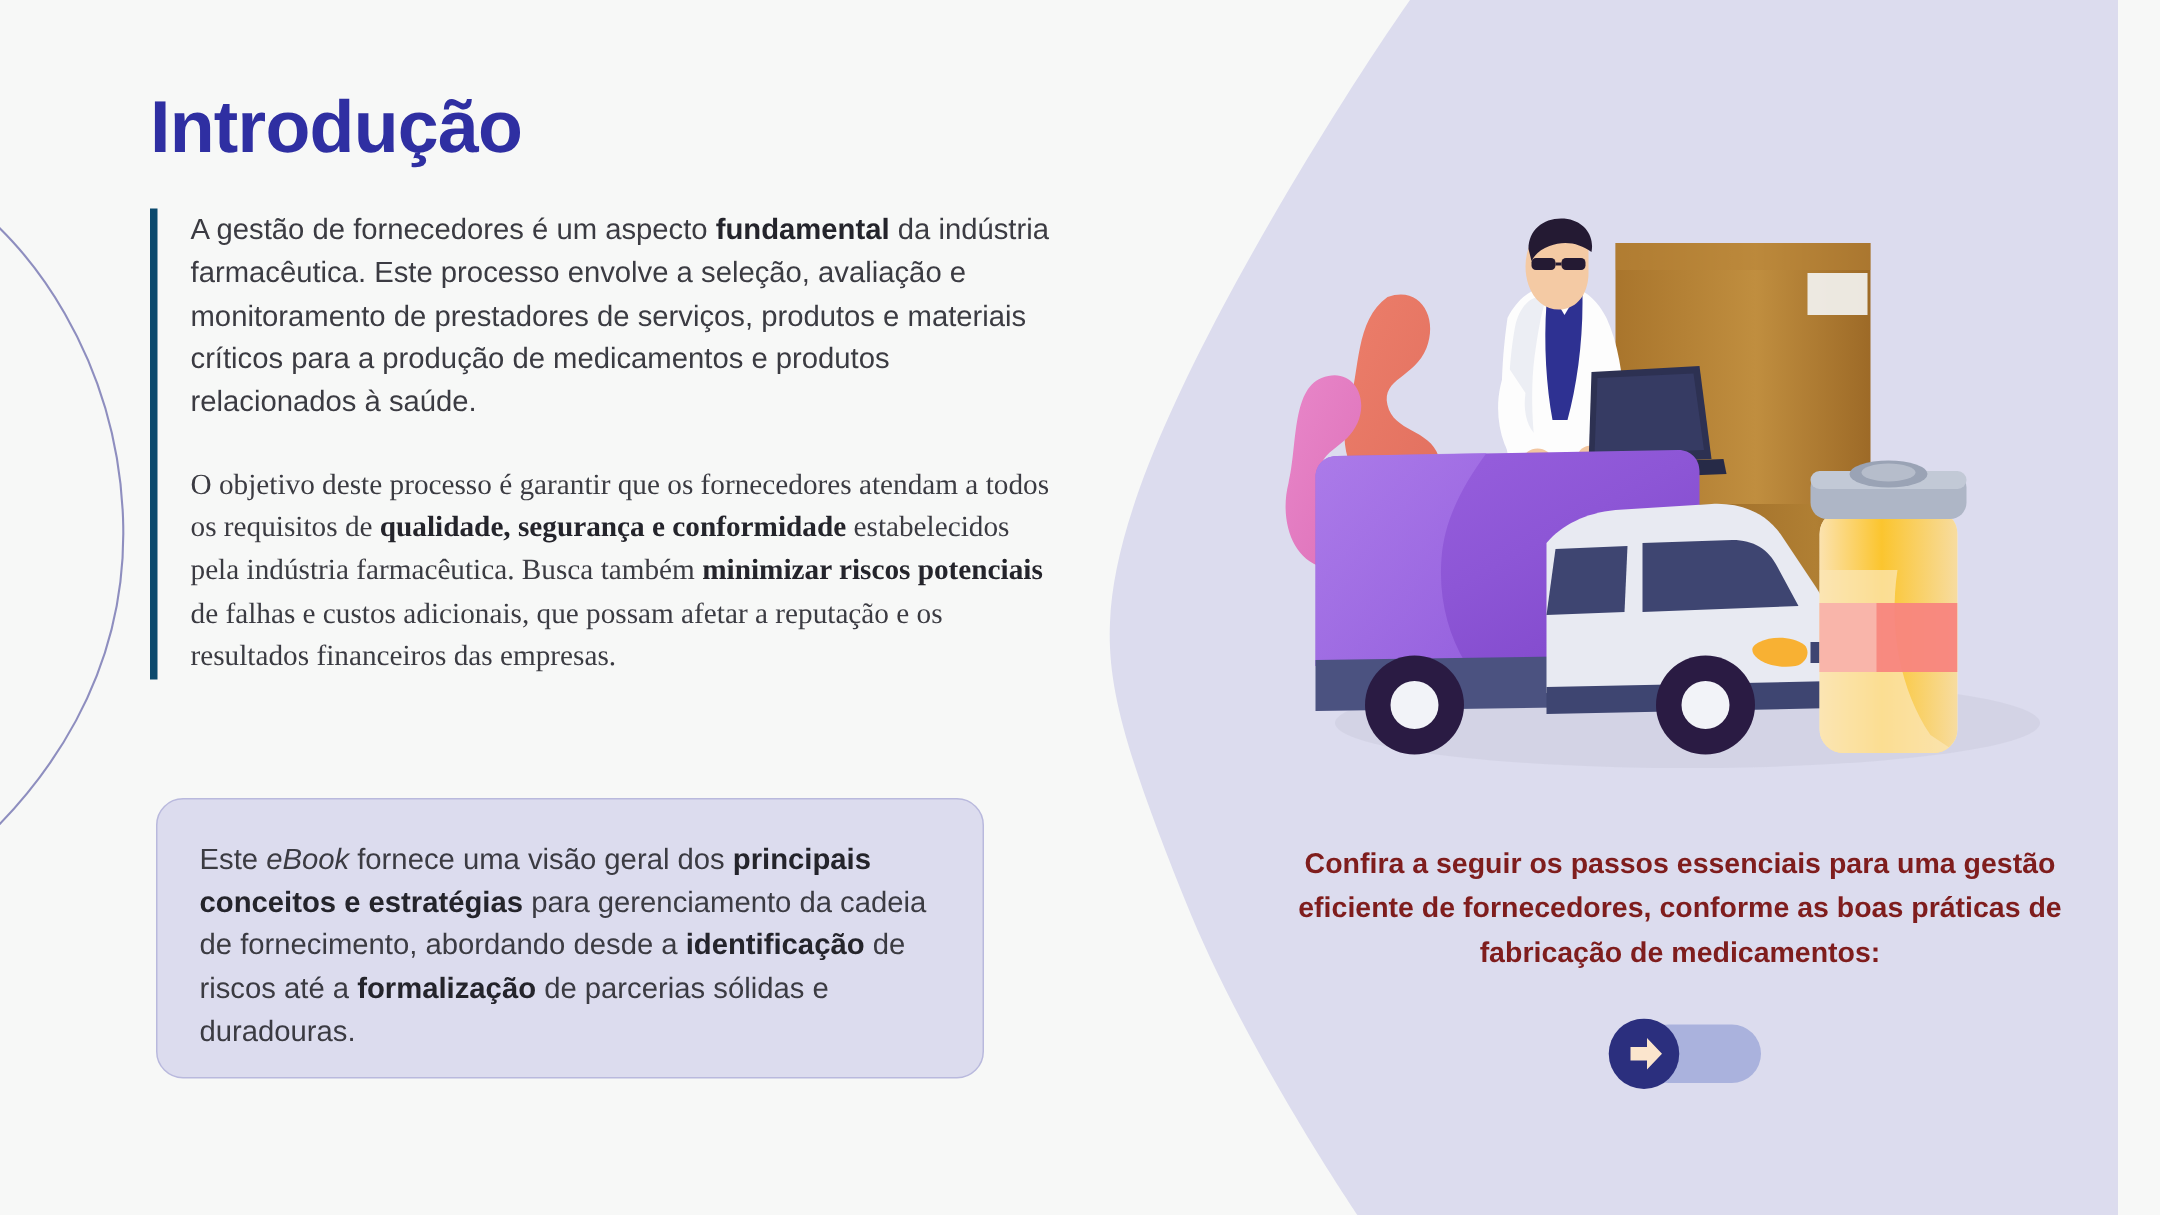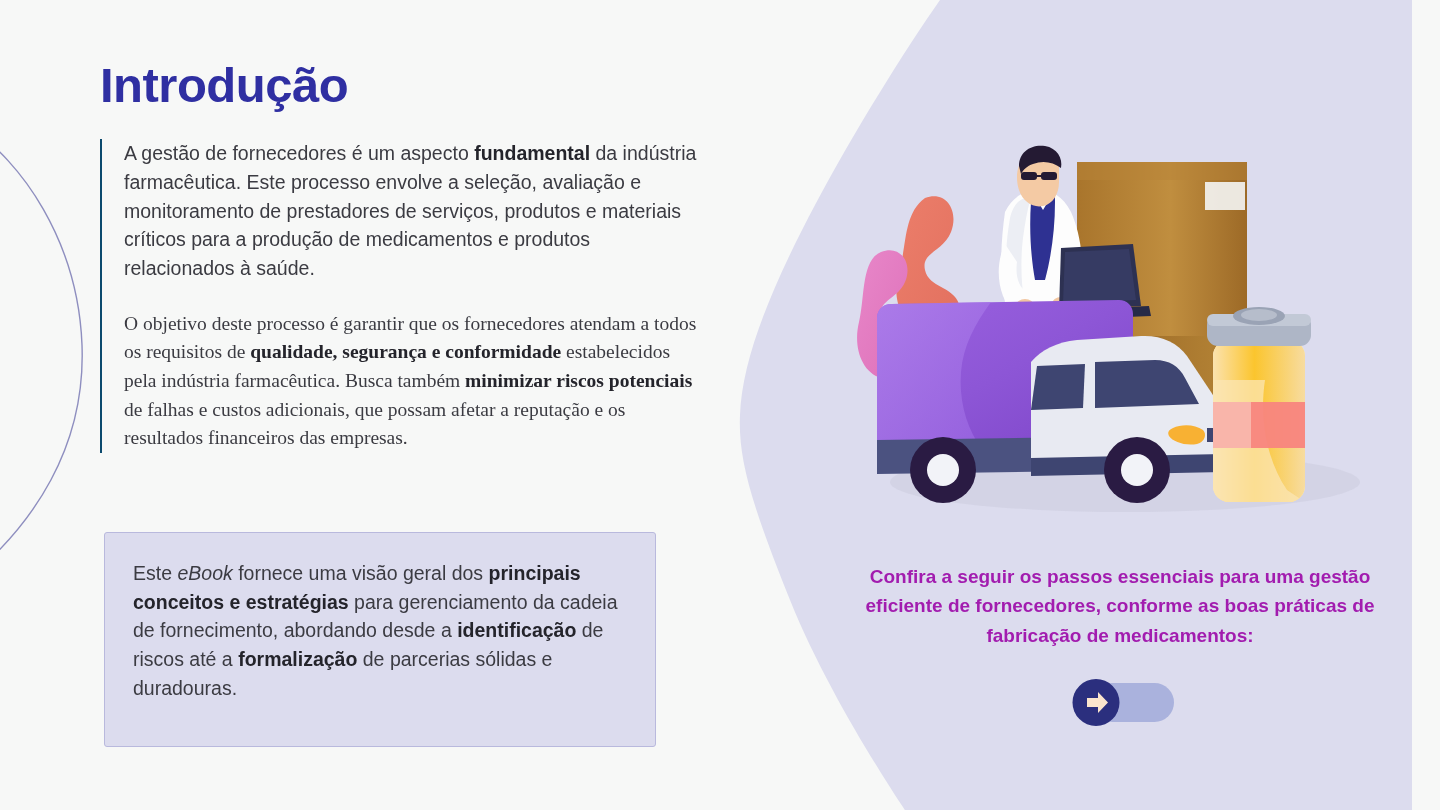--- a/index.html
+++ b/index.html
@@ -59,42 +59,42 @@
     font-weight: bold;
     color: #2f2fa2;
     letter-spacing: -0.5px;
     margin: 0 0 28px 0;
     line-height: 1.05;
   }
 
   .quote-block {
     position: relative;
     padding-left: 22px;
-    border-left: 2px solid #0c4a6e;
+    border-left: 5px solid #0c4a6e;
   }
 
   .para {
     font-size: 19.5px;
     line-height: 1.47;
     color: #3b3b42;
     margin: 0 0 27px 0;
   }
   .para:last-child { margin-bottom: 0; font-family: Liberation Serif, serif; }
   .para b { font-weight: bold; color: #24242b; }
 
   .callout {
     position: absolute;
     left: 104px;
     top: 532px;
     width: 552px;
     box-sizing: border-box;
-    padding: 26px 28px 44px 28px;
+    padding: 26px 28px 16px 28px;
     background: #dcdcee;
     border: 1px solid #b9b9dd;
-    border-radius: 3px;
+    border-radius: 18px;
   }
   .callout p {
     margin: 0;
     font-size: 19.5px;
     line-height: 1.47;
     color: #3b3b42;
   }
   .callout b { font-weight: bold; color: #24242b; }
   .callout i { font-style: italic; }
 
@@ -109,21 +109,21 @@
 
   .right-caption {
     position: absolute;
     left: 860px;
     top: 562px;
     width: 520px;
     text-align: center;
     font-size: 19px;
     font-weight: bold;
     line-height: 1.55;
-    color: #a21caf;
+    color: #7f1d1d;
   }
   .right-caption .strong2 { font-weight: bold; }
 
   .arrow-pill {
     position: absolute;
     left: 1071px;
     top: 679px;
     width: 103px;
     height: 47px;
   }

